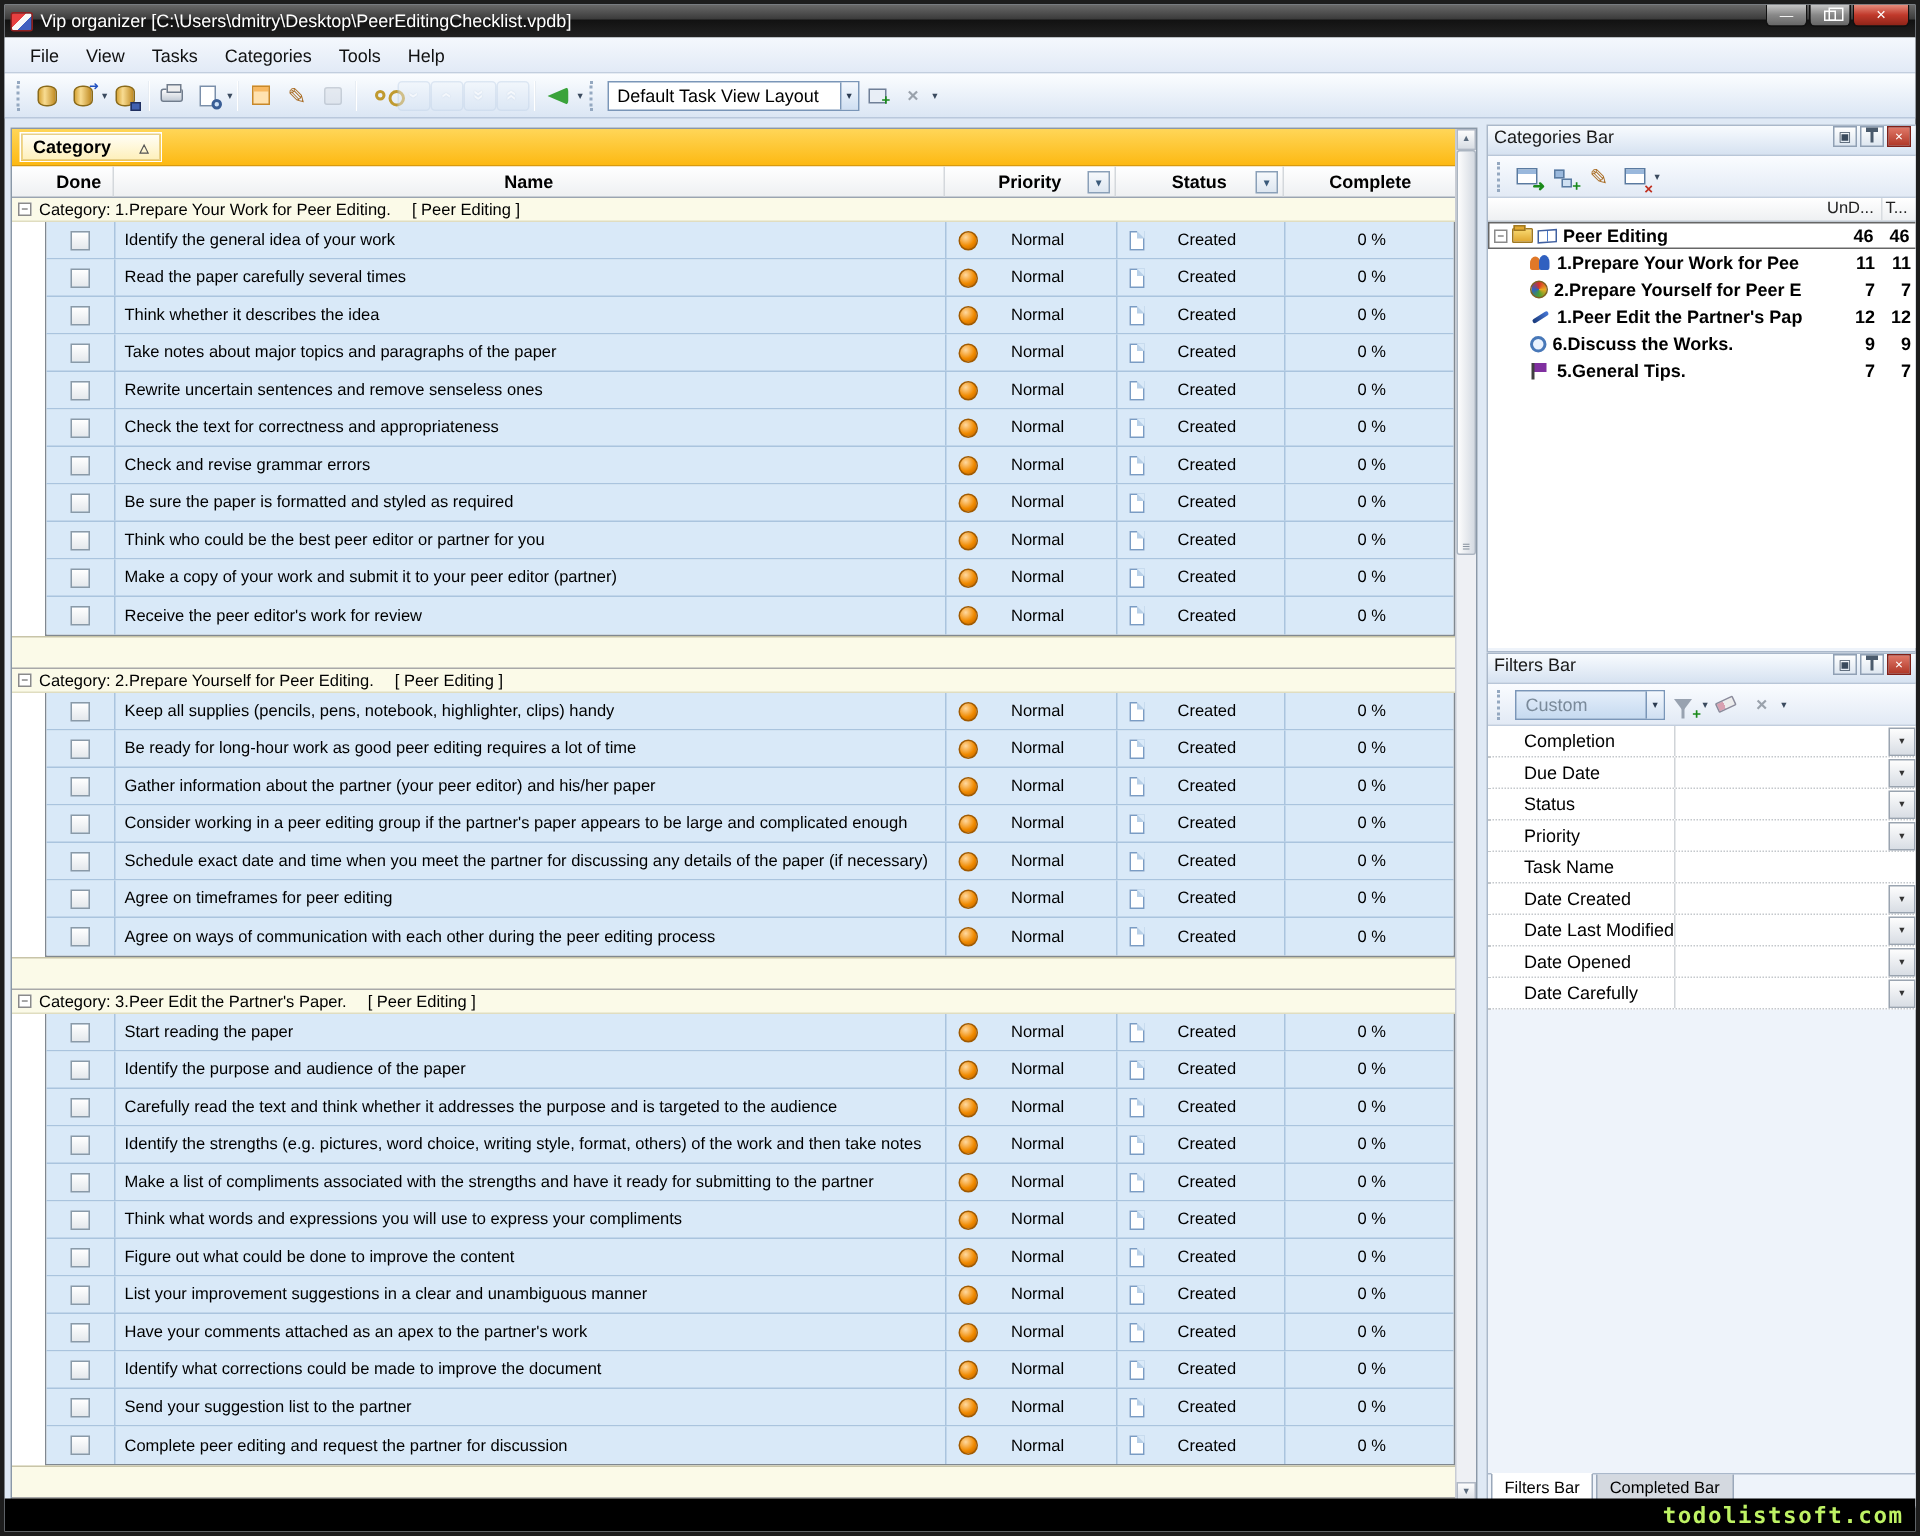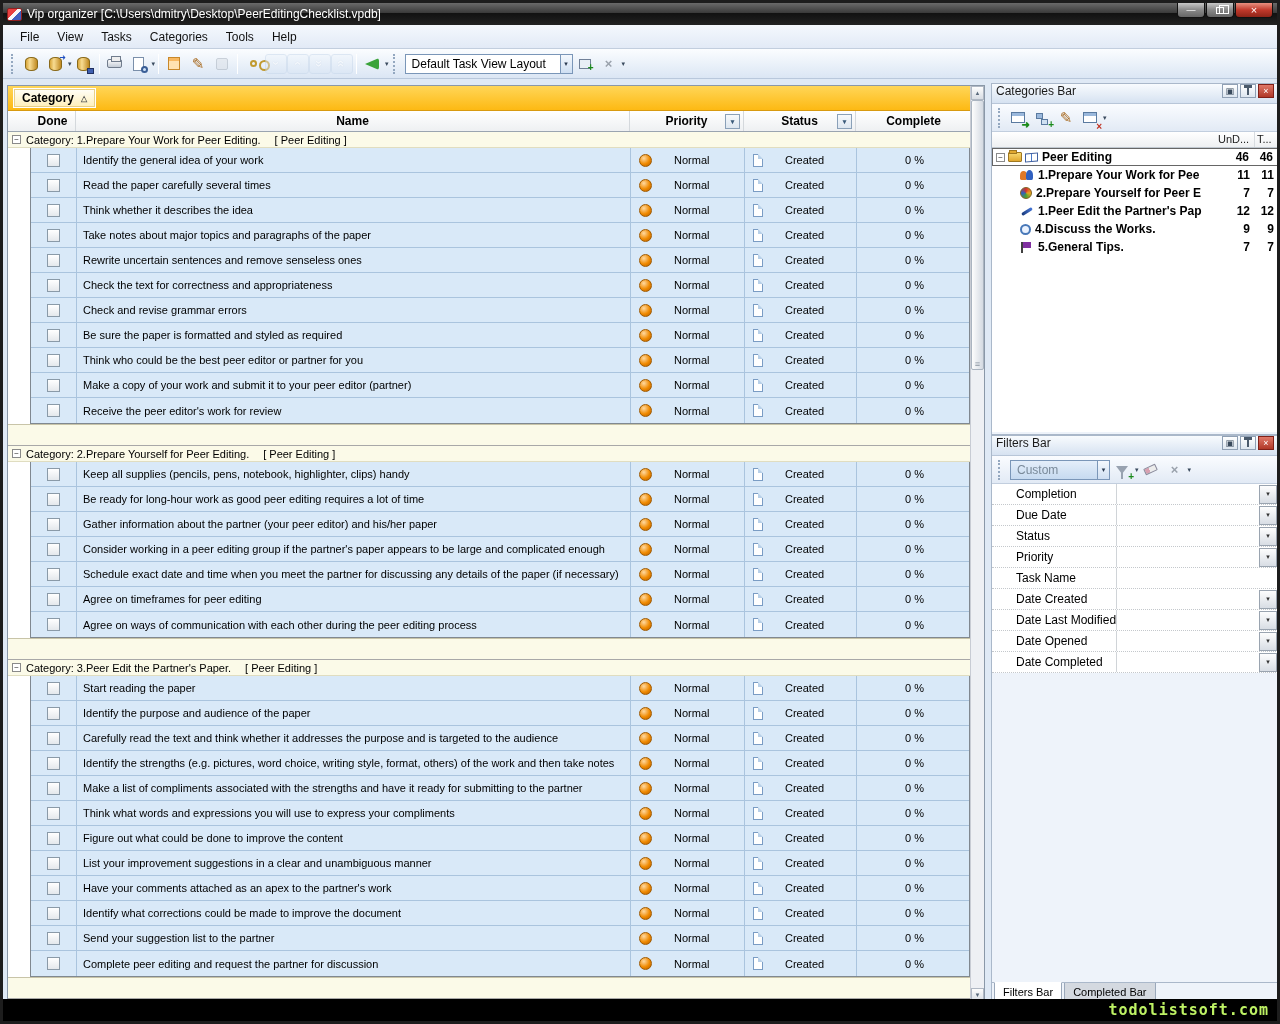--- a/index.html
+++ b/index.html
@@ -61,21 +61,21 @@
   .ic-layout-save { width:12px; height:10px; background:#e8eef6; border:1px solid #708098; position:relative; }
   .ic-layout-save:after { content:"+"; position:absolute; right:-4px; bottom:-5px; color:#1a8a1a; font-weight:bold; font-size:10px; }
   .glyph-x { font-size:13px; font-weight:bold; color:#9aa2ac; }
 
   
   .grid { position:absolute; left:4px; top:82px; width:978px; height:918px; background:#fff;
     border:1px solid #8a98a8; overflow:hidden; }
   .grid-inner { position:absolute; left:0; top:0; right:14px; bottom:0; overflow:hidden; }
   .groupbar { height:25px; background:linear-gradient(#ffd658,#fdb913); display:flex; align-items:center; padding-left:6px; border-bottom:1px solid #d89a10; }
   .groupbtn { background:linear-gradient(#fffef6,#fef0bc); border:1px solid #e8d088; font-size:12px; font-weight:bold;
-    padding:1px 7px; display:flex; align-items:center; gap:7px; cursor:pointer; box-shadow:0 0 0 1px #fff; }
+    padding:1px 7px; display:flex; align-items:center; gap:19px; cursor:pointer; box-shadow:0 0 0 1px #fff; }
   .sort-glyph { font-size:8px; color:#555; }
   .colheader { height:21px; display:grid; grid-template-columns:22px 46px 554px 114px 112px 116px;
     background:linear-gradient(#fff,#eef0f2); border-bottom:1px solid #9aa4b0; font-size:12px; font-weight:bold; }
   .colheader .cell { display:flex; align-items:center; justify-content:center; border-right:1px solid #d4d8dc; position:relative; }
   .colheader .cell.first { border-right:none; }
   .filter-btn { position:absolute; right:3px; top:3px; width:15px; height:15px; border:1px solid #8aa0b8;
     background:linear-gradient(#f6f9fc,#dde6f0); font-size:7px; color:#3a5larger(...)#3a5a7a; color:#3a5a7a;
     display:flex; align-items:center; justify-content:center; cursor:pointer; }
   .group-header { height:16px; background:#fbfae8; display:flex; align-items:center; font-size:11px; border-bottom:1px solid #e0ddc0; }
   .expander { width:9px; height:9px; border:1px solid #8a8a8a; background:#fff; font-size:8px; line-height:7px;
@@ -875,21 +875,21 @@
 
   <div class="tree-row">
     <span class="t-ic ic-pen"></span>
     <span class="lbl">1.Peer Edit the Partner's Pap</span>
     <span class="num">12</span>
     <span class="num2">12</span>
   </div>
 
   <div class="tree-row">
     <span class="t-ic ic-clock"></span>
-    <span class="lbl">4.Discuss the Works.</span>
+    <span class="lbl">6.Discuss the Works.</span>
     <span class="num">9</span>
     <span class="num2">9</span>
   </div>
 
   <div class="tree-row">
     <span class="t-ic ic-flag"></span>
     <span class="lbl">5.General Tips.</span>
     <span class="num">7</span>
     <span class="num2">7</span>
   </div>
@@ -968,21 +968,21 @@
     <span class="fdrop">▾</span>
   </div>
 
   <div class="filter-row">
     <span class="flabel">Date Opened</span>
     <span class="fvalue"></span>
     <span class="fdrop">▾</span>
   </div>
 
   <div class="filter-row">
-    <span class="flabel">Date Completed</span>
+    <span class="flabel">Date Carefully</span>
     <span class="fvalue"></span>
     <span class="fdrop">▾</span>
   </div>
 </div>
     <div class="tabs" id="side-tabs">
         <span class="tab active">Filters Bar</span>
         <span class="tab">Completed Bar</span>
       </div>
   </div>
 

